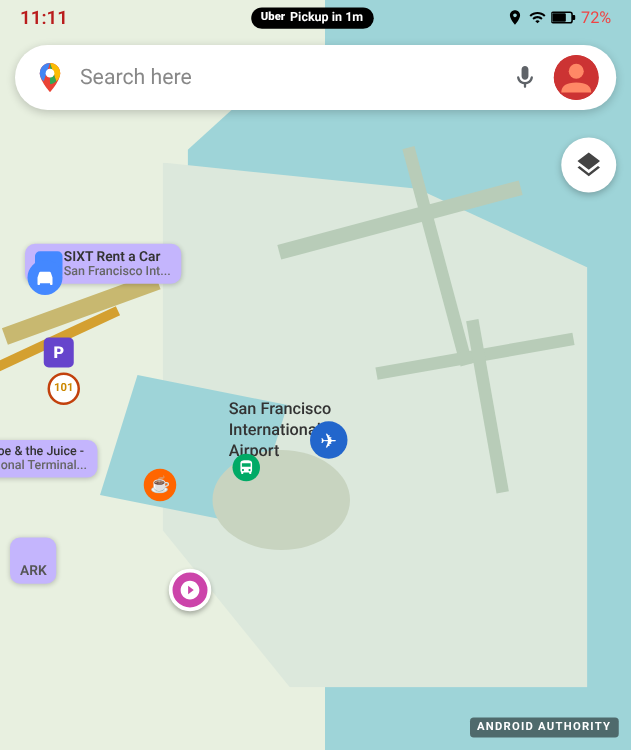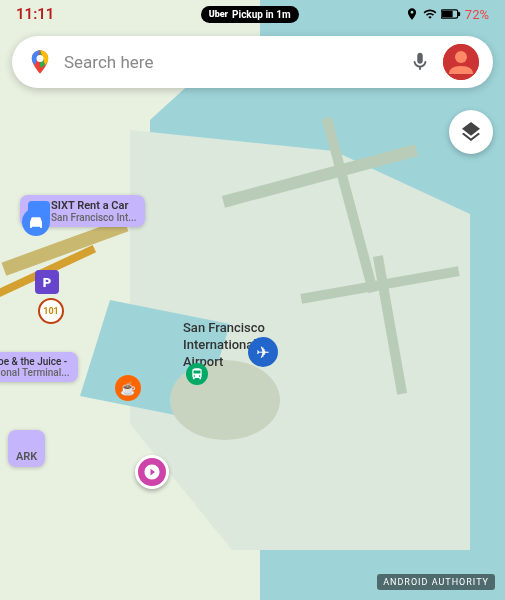--- a/index.html
+++ b/index.html
@@ -432,21 +432,21 @@
     }
 
     
     #watermark {
       position: absolute;
       bottom: 10px;
       right: 10px;
       background: rgba(0,0,0,0.5);
       color: #fff;
       font-size: 9px;
-      font-weight: 400;
+      font-weight: 700;
       padding: 3px 6px;
       border-radius: 3px;
       letter-spacing: 1px;
       z-index: 100;
     }
 
     
     svg { display: block; }
   </style>
 </head>

